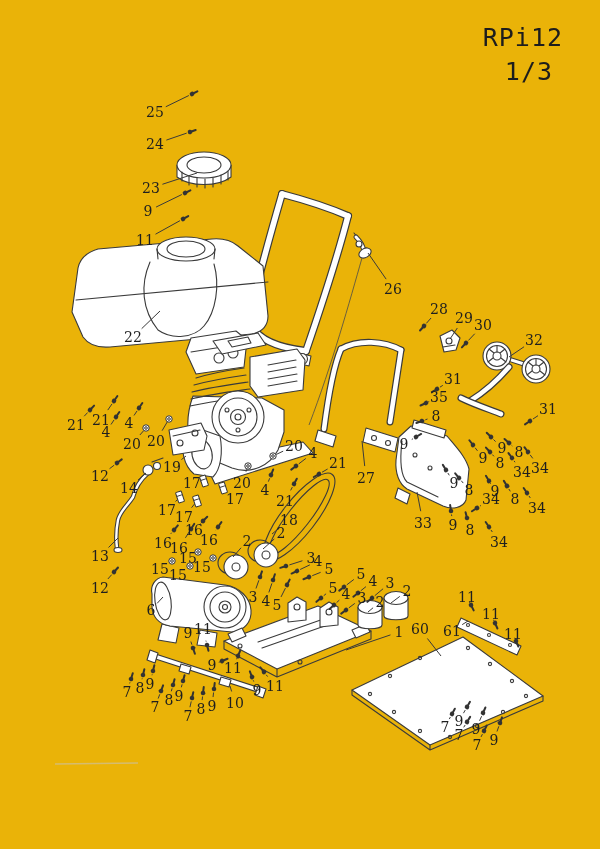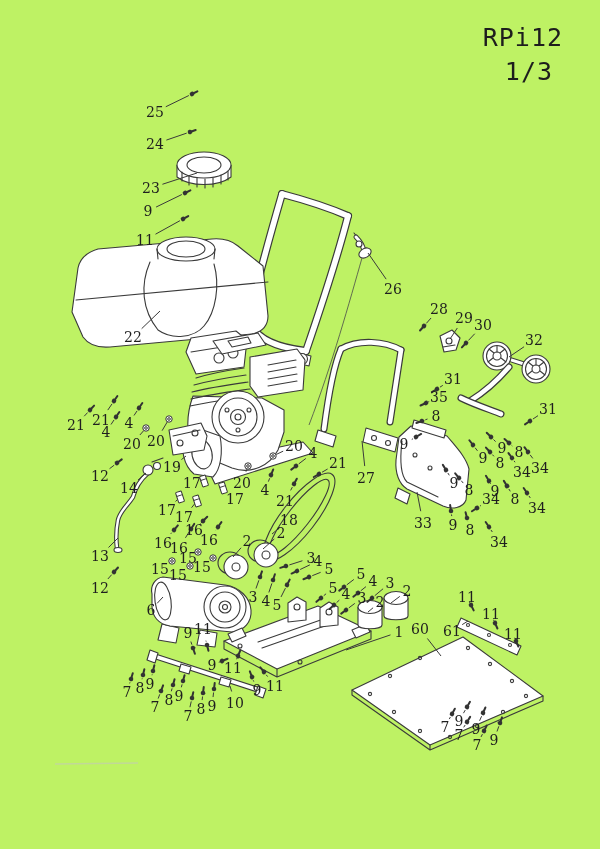--- a/index.html
+++ b/index.html
@@ -1,16 +1,16 @@
 <!DOCTYPE html>
 <html><head>
 <meta charset="utf-8">
 <style>
   html,body{margin:0;padding:0;background:#fff;}
-  #page{position:relative;width:600px;height:849px;background:#bef264;overflow:hidden;
+  #page{position:relative;width:600px;height:849px;background:#eab308;overflow:hidden;
         font-family:"DejaVu Sans",sans-serif;}
   svg{display:block;}
   .ln{fill:none;stroke:#3a3a3a;stroke-width:1.1;stroke-linecap:round;stroke-linejoin:round;}
   .fw{fill:#ffffff;stroke:#3a3a3a;stroke-width:1.1;stroke-linejoin:round;}
   .thin{fill:none;stroke:#4a4a4a;stroke-width:0.8;}
   .tube{stroke:#3a3a3a;stroke-width:8;fill:none;stroke-linecap:round;}
   .tubein{stroke:#ffffff;stroke-width:5.6;fill:none;stroke-linecap:round;}
   .tube2{stroke:#3a3a3a;stroke-width:7;fill:none;stroke-linecap:round;}
   .tube2in{stroke:#ffffff;stroke-width:4.6;fill:none;stroke-linecap:round;}
   .tube3{stroke:#3a3a3a;stroke-width:5;fill:none;stroke-linecap:round;}

